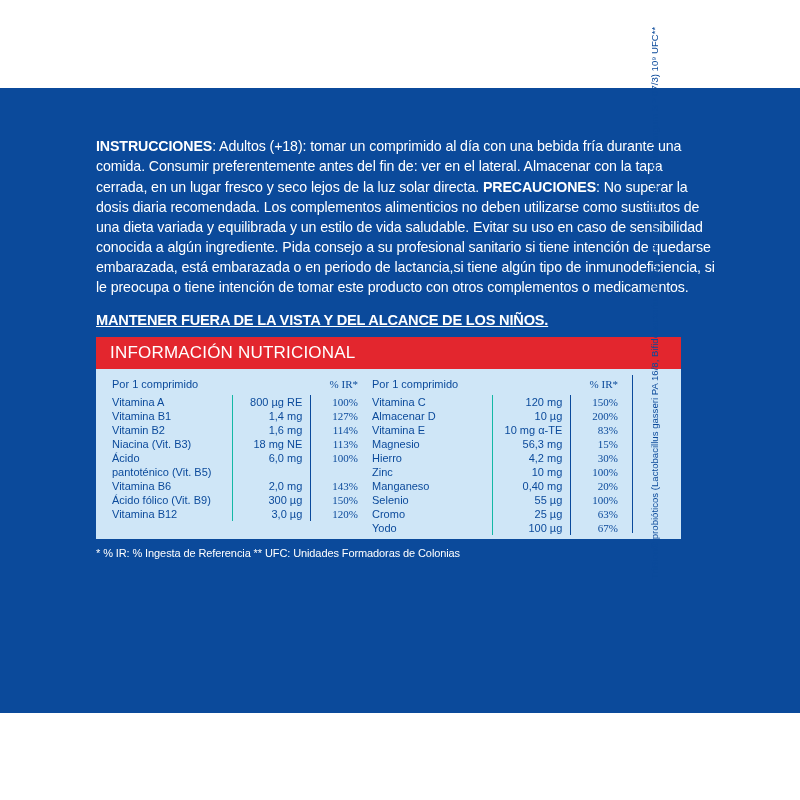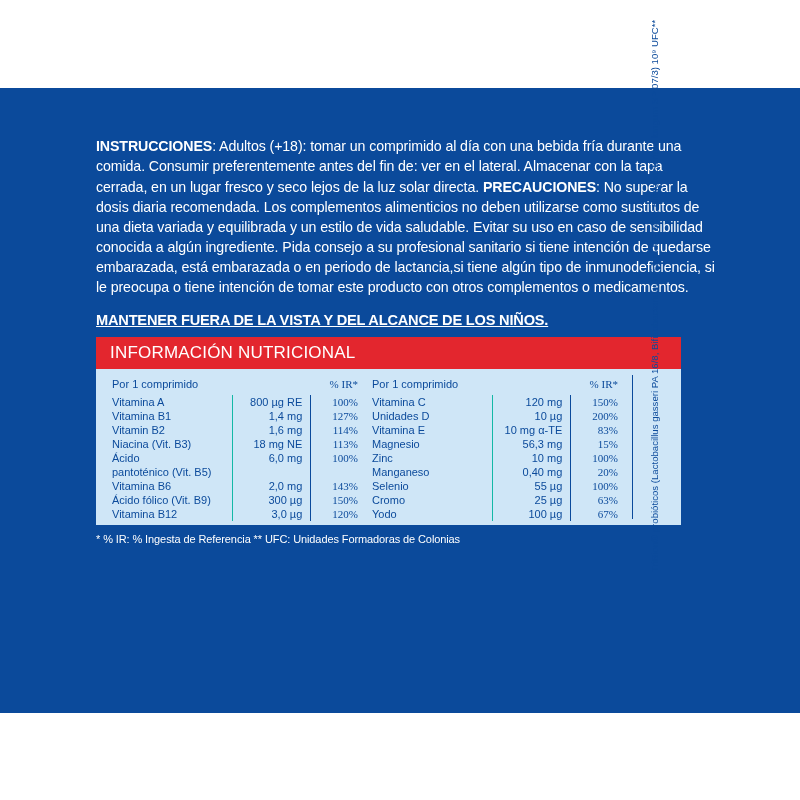--- a/index.html
+++ b/index.html
@@ -200,33 +200,38 @@
                     <td class="c-name">Por 1 comprimido</td>
                     <td class="c-amt"></td>
                     <td class="c-ir">% IR*</td>
                   </tr>
                   <tr>
                     <td class="c-name">Vitamina C</td>
                     <td class="c-amt">120 mg</td>
                     <td class="c-ir">150%</td>
                   </tr>
                   <tr>
-                    <td class="c-name">Unidades D</td>
+                    <td class="c-name">Almacenar D</td>
                     <td class="c-amt">10 µg</td>
                     <td class="c-ir">200%</td>
                   </tr>
                   <tr>
                     <td class="c-name">Vitamina E</td>
                     <td class="c-amt">10 mg α-TE</td>
                     <td class="c-ir">83%</td>
                   </tr>
                   <tr>
                     <td class="c-name">Magnesio</td>
                     <td class="c-amt">56,3 mg</td>
                     <td class="c-ir">15%</td>
+                  </tr>
+                  <tr>
+                    <td class="c-name">Hierro</td>
+                    <td class="c-amt">4,2 mg</td>
+                    <td class="c-ir">30%</td>
                   </tr>
                   <tr>
                     <td class="c-name">Zinc</td>
                     <td class="c-amt">10 mg</td>
                     <td class="c-ir">100%</td>
                   </tr>
                   <tr>
                     <td class="c-name">Manganeso</td>
                     <td class="c-amt">0,40 mg</td>
                     <td class="c-ir">20%</td>

